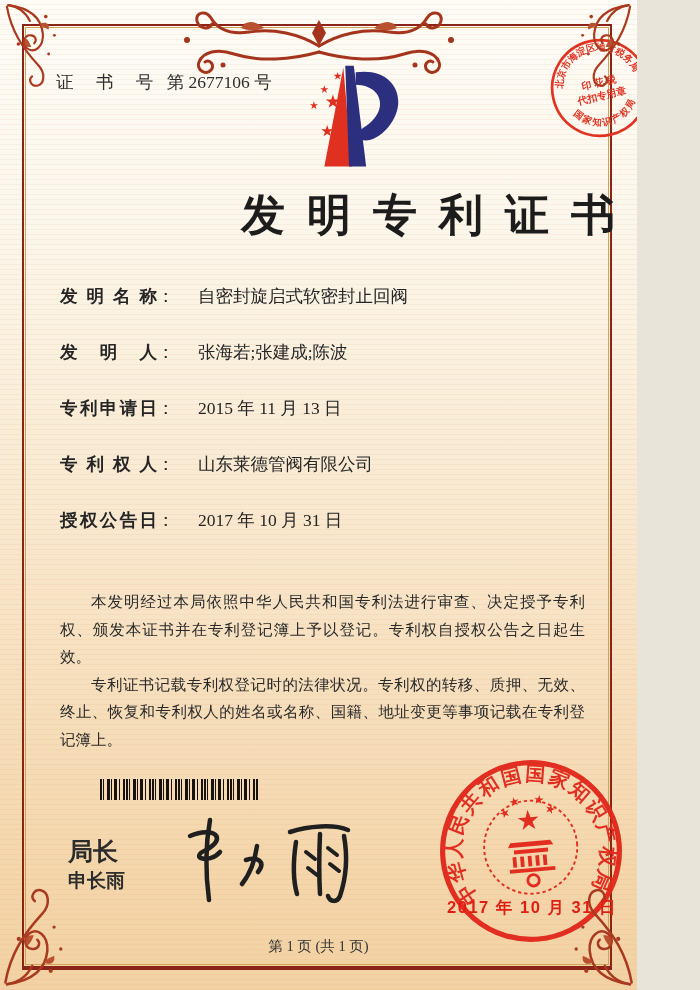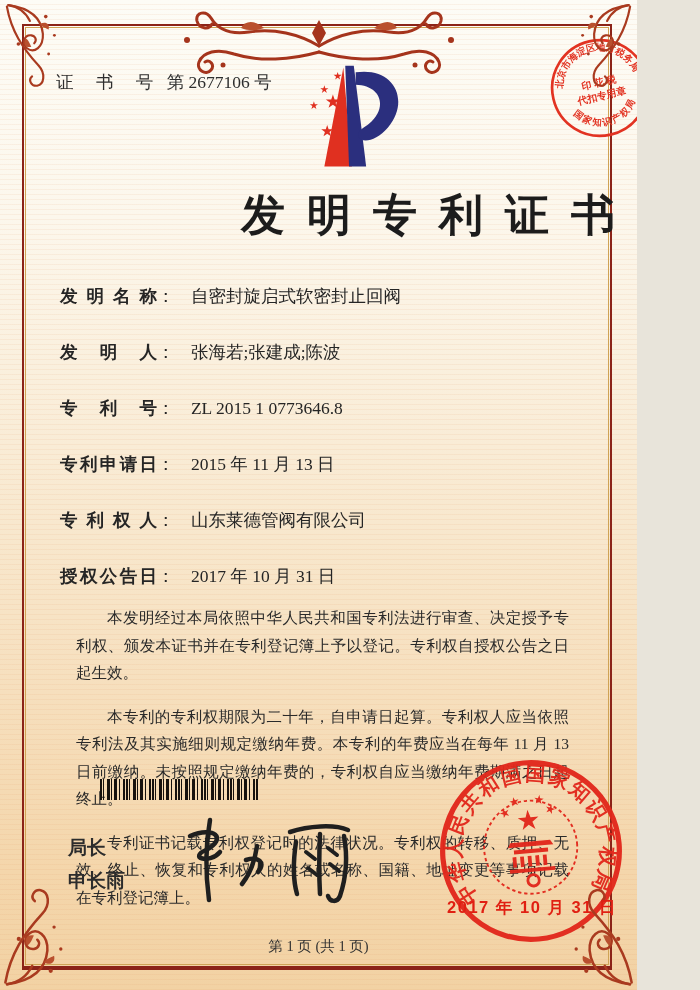--- a/index.html
+++ b/index.html
@@ -25,37 +25,37 @@
   .cert-no .lbl{letter-spacing:9px;}
   .logo{position:absolute;left:293px;top:60px;width:114px;height:114px;}
   .tax-stamp{position:absolute;left:548px;top:36px;width:104px;height:104px;transform:rotate(-13deg);}
   .title{position:absolute;left:0;right:0;top:186px;text-align:right;font-size:44px;font-weight:700;
          letter-spacing:22px;text-indent:22px;color:#1c1c1c;}
   
   .fields{position:absolute;left:60px;top:284px;right:50px;}
   .field-row{font-size:17.5px;line-height:24px;margin-bottom:32px;white-space:nowrap;}
   .flabel{display:inline-block;width:97px;text-align:justify;text-align-last:justify;color:#252525;font-weight:bold;}
   .fcolon{color:#252525;}
-  .fvalue{margin-left:12px;color:#252525;}
+  .fvalue{margin-left:19px;color:#252525;}
   
   .body-text{position:absolute;left:60px;right:52px;top:588px;font-size:15.5px;line-height:27.5px;
              text-align:justify;color:#2a2a2a;}
-  .body-text p{margin:16px;text-indent:2em;}
+  .body-text p{margin:0;text-indent:2em;}
   
   .barcode{position:absolute;left:100px;top:779px;width:158px;height:21px;
     background:repeating-linear-gradient(90deg,
       #17120e 0 2px, transparent 2px 3px,
       #17120e 3px 4px, transparent 4px 7px,
       #17120e 7px 10px, transparent 10px 11px,
       #17120e 11px 12px, transparent 12px 14px,
       #17120e 14px 17px, transparent 17px 19px,
       #17120e 19px 20px, transparent 20px 23px,
       #17120e 23px 25px, transparent 25px 26px);}
   
-  .director-title{position:absolute;left:68px;top:835px;font-size:19px;font-weight:600;
+  .director-title{position:absolute;left:68px;top:835px;font-size:25px;font-weight:600;
                   font-family:"Liberation Sans","DejaVu Sans",sans-serif;color:#2c2c2c;}
   .director-name{position:absolute;left:68px;top:868px;font-size:19px;font-weight:600;
                  font-family:"Liberation Sans","DejaVu Sans",sans-serif;color:#2c2c2c;}
   .signature{position:absolute;left:162px;top:806px;width:220px;height:104px;}
   
   .seal{position:absolute;left:436px;top:756px;width:190px;height:190px;transform:rotate(-5deg);opacity:.96;}
   .seal-date{position:absolute;left:432px;top:897px;width:200px;text-align:center;z-index:5;
              font-family:"Liberation Sans","DejaVu Sans",sans-serif;
              font-size:16.5px;font-weight:700;color:#e01f12;letter-spacing:1.5px;white-space:nowrap;}
   
@@ -150,40 +150,35 @@
   <div class="fields">
     <div class="field-row">
       <span class="flabel">发明名称</span><span class="fcolon">：</span>
       <span class="fvalue">自密封旋启式软密封止回阀</span>
     </div>
     <div class="field-row">
       <span class="flabel">发明人</span><span class="fcolon">：</span>
       <span class="fvalue">张海若;张建成;陈波</span>
     </div>
     <div class="field-row">
-      <span class="flabel">专利号</span><span class="fcolon">：</span>
-      <span class="fvalue">ZL 2015 1 0773646.8</span>
-    </div>
-    <div class="field-row">
       <span class="flabel">专利申请日</span><span class="fcolon">：</span>
       <span class="fvalue">2015 年 11 月 13 日</span>
     </div>
     <div class="field-row">
       <span class="flabel">专利权人</span><span class="fcolon">：</span>
       <span class="fvalue">山东莱德管阀有限公司</span>
     </div>
     <div class="field-row">
       <span class="flabel">授权公告日</span><span class="fcolon">：</span>
       <span class="fvalue">2017 年 10 月 31 日</span>
     </div>
   </div>
 
   <div class="body-text">
     <p>本发明经过本局依照中华人民共和国专利法进行审查、决定授予专利权、颁发本证书并在专利登记簿上予以登记。专利权自授权公告之日起生效。</p>
-    <p>本专利的专利权期限为二十年，自申请日起算。专利权人应当依照专利法及其实施细则规定缴纳年费。本专利的年费应当在每年 11 月 13 日前缴纳。未按照规定缴纳年费的，专利权自应当缴纳年费期满之日起终止。</p>
     <p>专利证书记载专利权登记时的法律状况。专利权的转移、质押、无效、终止、恢复和专利权人的姓名或名称、国籍、地址变更等事项记载在专利登记簿上。</p>
   </div>
 
   <div class="barcode"></div>
 
   <div class="director-title">局长</div>
   <div class="director-name">申长雨</div>
   <svg class="signature" viewBox="0 0 220 100" fill="none" stroke="#1f1f1f" stroke-width="4.5" stroke-linecap="round">
     <path d="M48,12 C44,34 43,62 47,92"></path>
     <path d="M28,28 C52,18 66,30 44,42 C26,50 48,56 58,44"></path>

